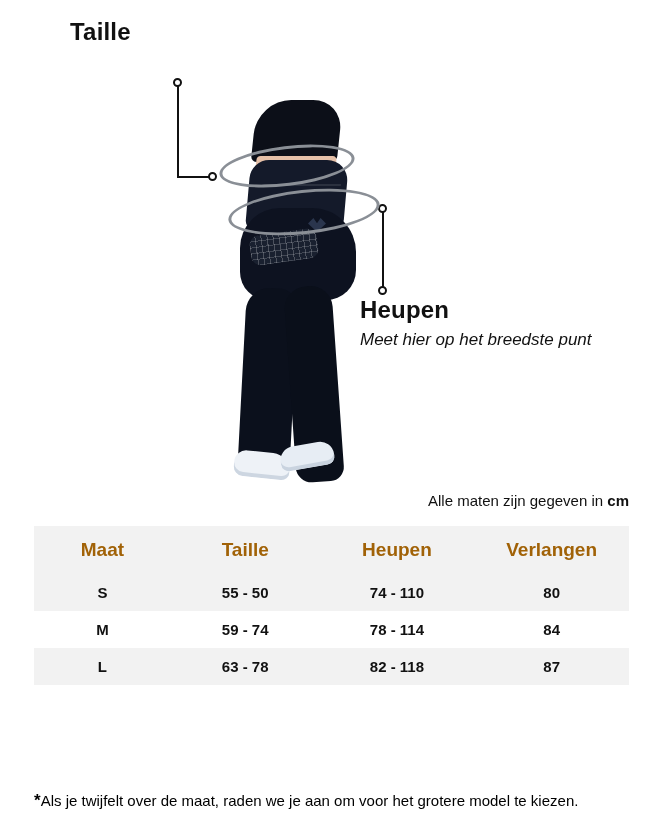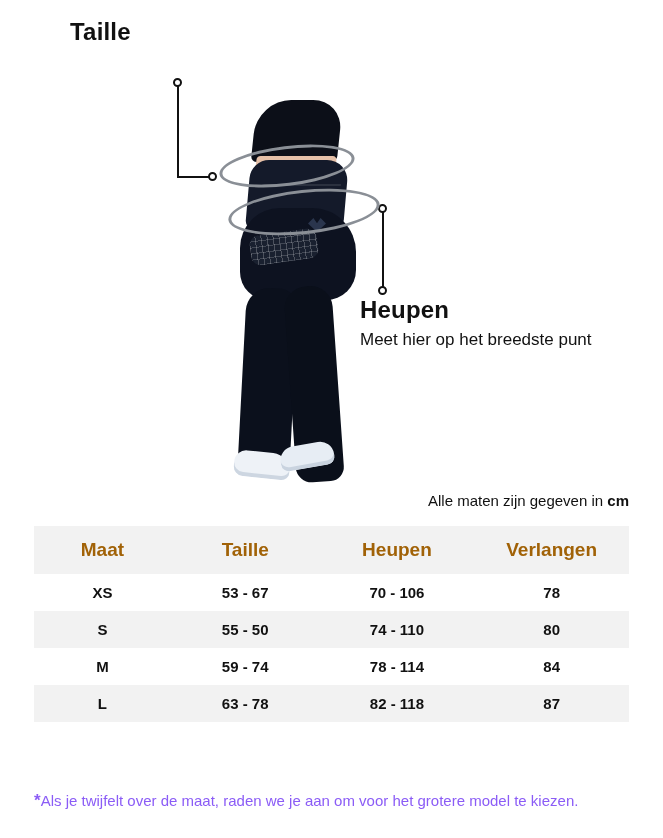--- a/index.html
+++ b/index.html
@@ -45,20 +45,21 @@
     font-size: 24px;
     font-weight: bold;
     letter-spacing: 0.2px;
   }
   .label-hips-sub {
     position: absolute;
     left: 360px;
     top: 330px;
     font-size: 17px;
     font-weight: normal;
+    font-style: italic;
   }
 
   
   .lead-waist-v {
     position: absolute;
     left: 177px;
     top: 82px;
     width: 2px;
     height: 96px;
     background: #111;
@@ -277,21 +278,21 @@
   tbody tr td { background: #ffffff; }
   tbody tr.alt td { background: #f2f2f2; }
 
   .footnote {
     position: absolute;
     left: 34px;
     top: 790px;
     width: 610px;
     font-size: 15px;
     line-height: 1.35;
-    color: #8b5cf6;
+    color: #000000;
   }
   .footnote .star {
     font-weight: bold;
     font-size: 17px;
   }
 </style>
 </head>
 <body>
 
 <div class="illustration">
@@ -335,26 +336,20 @@
   <table>
     <thead>
       <tr>
         <th style="width:23%">Maat</th>
         <th style="width:25%">Taille</th>
         <th style="width:26%">Heupen</th>
         <th style="width:26%">Verlangen</th>
       </tr>
     </thead>
     <tbody>
-      <tr>
-        <td>XS</td>
-        <td>53 - 67</td>
-        <td>70 - 106</td>
-        <td>78</td>
-      </tr>
       <tr class="alt">
         <td>S</td>
         <td>55 - 50</td>
         <td>74 - 110</td>
         <td>80</td>
       </tr>
       <tr>
         <td>M</td>
         <td>59 - 74</td>
         <td>78 - 114</td>

